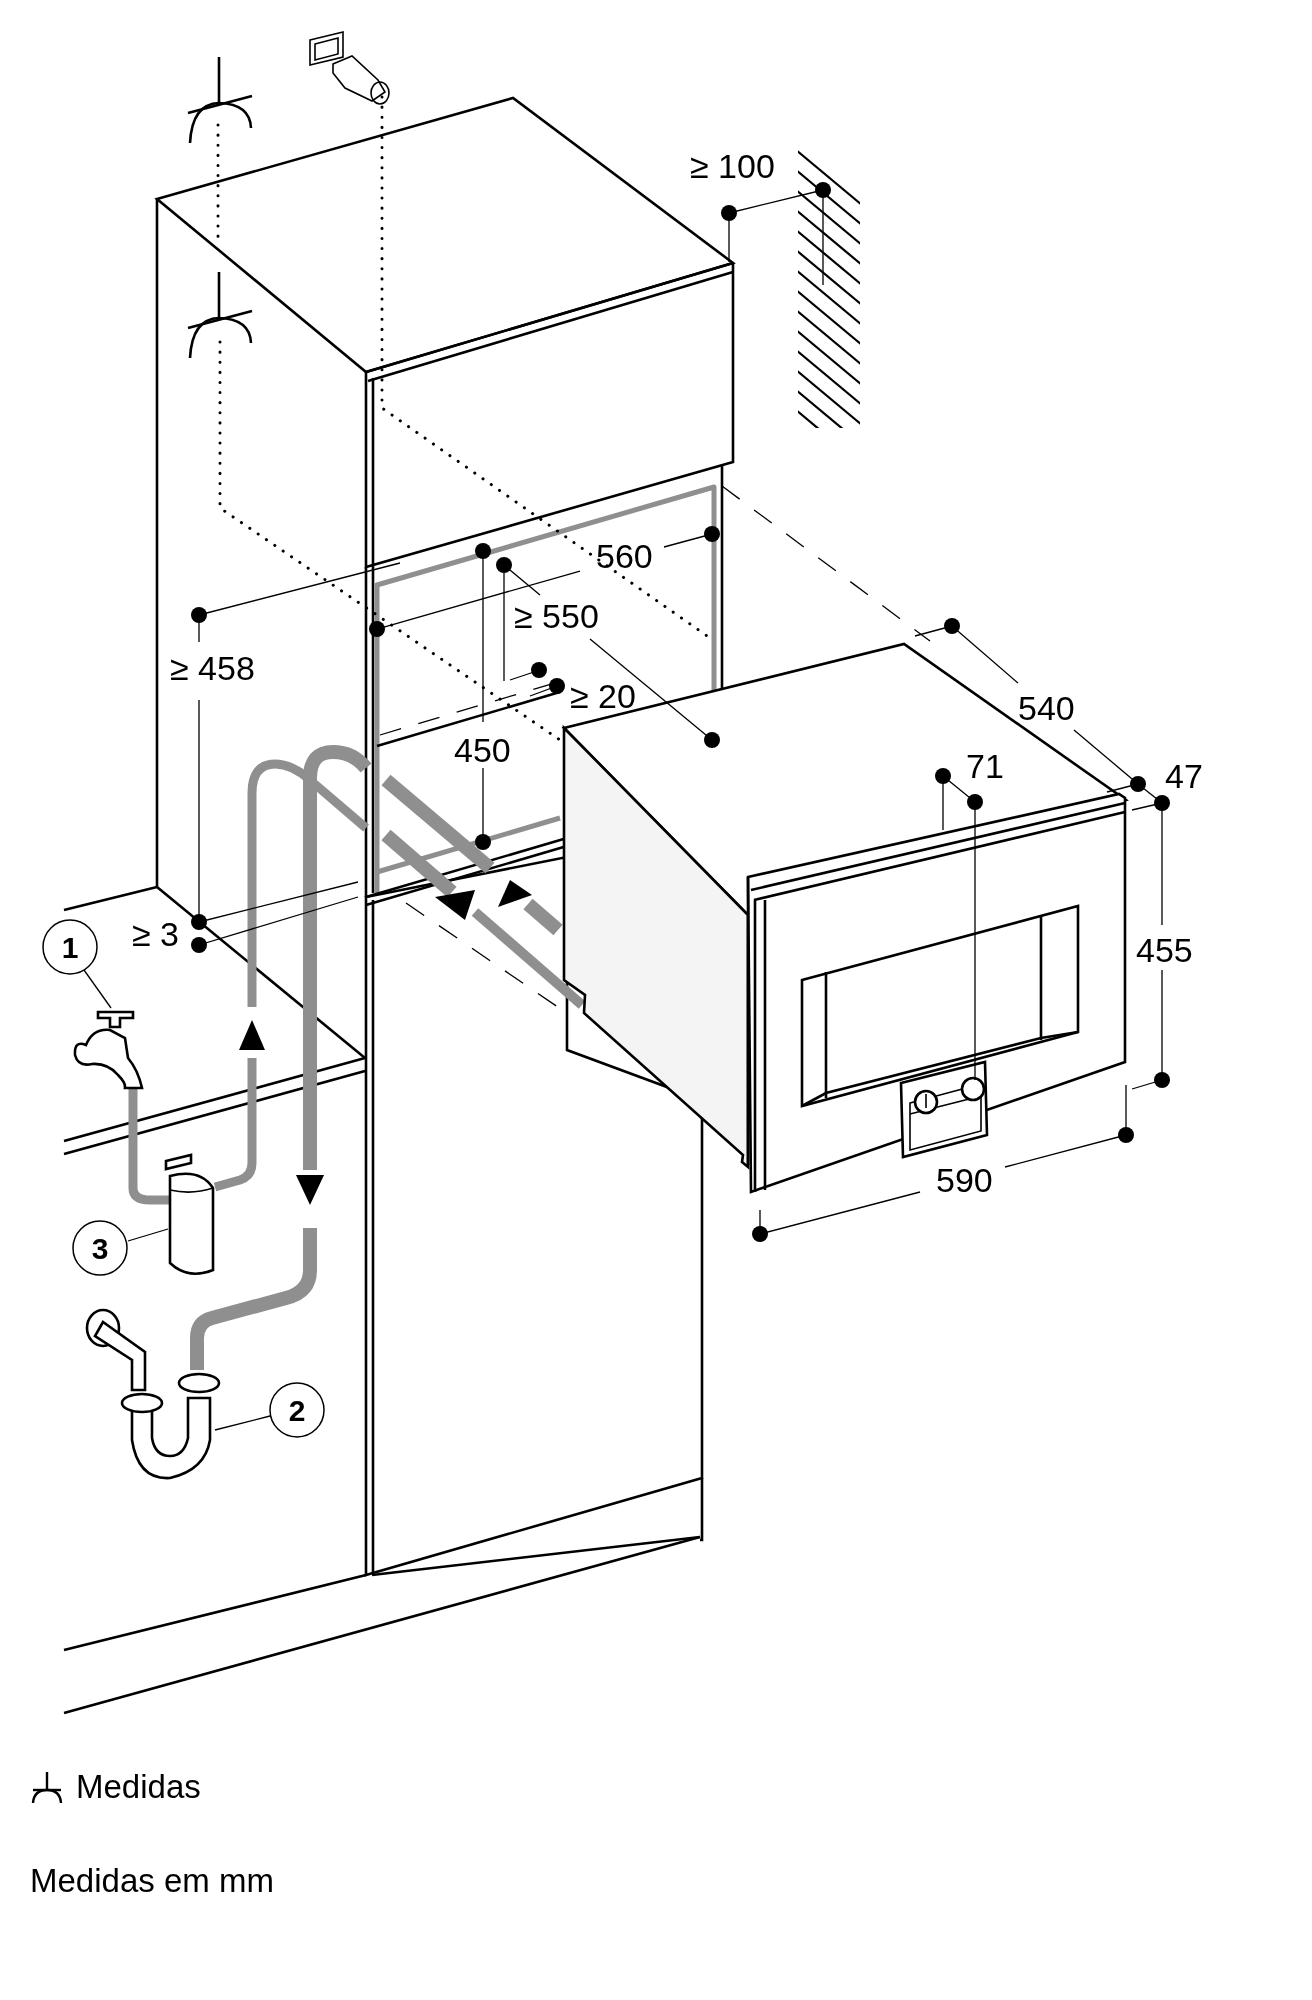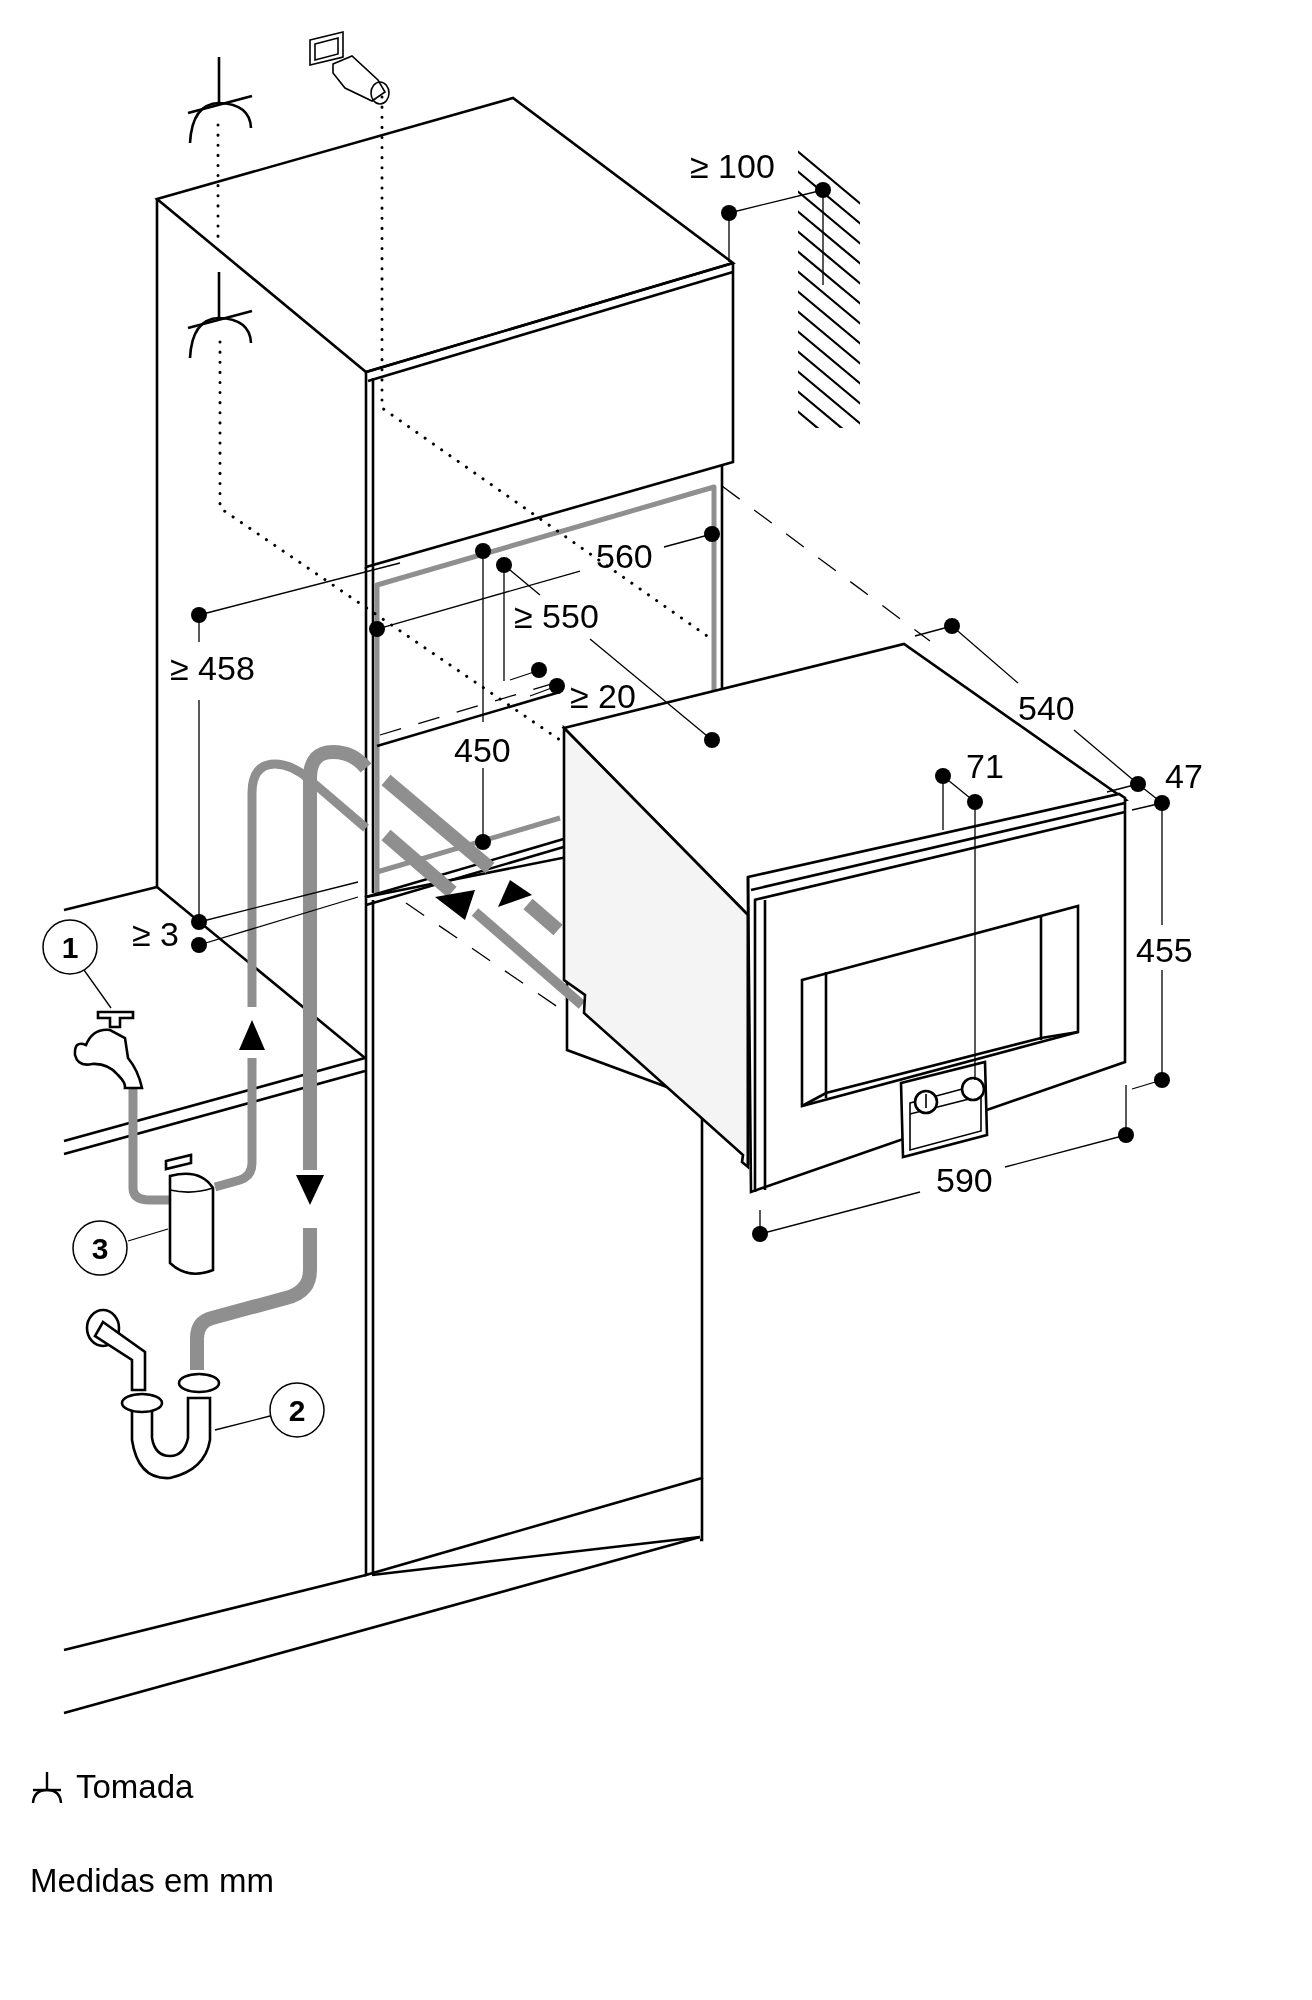--- a/index.html
+++ b/index.html
@@ -286,15 +286,15 @@
     <text class="num" x="297" y="1421">2</text>
   </g>
 </svg>
 
 <div class="legend" id="legend-socket">
   <svg width="34" height="34" viewBox="0 0 34 34">
     <line x1="17" y1="2" x2="17" y2="20" stroke="#000" stroke-width="2.4"></line>
     <line x1="3" y1="20" x2="31" y2="20" stroke="#000" stroke-width="2.4"></line>
     <path d="M3,33 Q4,20 17,20 Q30,20 31,33" fill="none" stroke="#000" stroke-width="2.4"></path>
   </svg>
-  <span>Tomada</span>
+  <span>Medidas</span>
 </div>
 <div class="legend" id="legend-units">Medidas em mm</div>
 
 </body></html>

